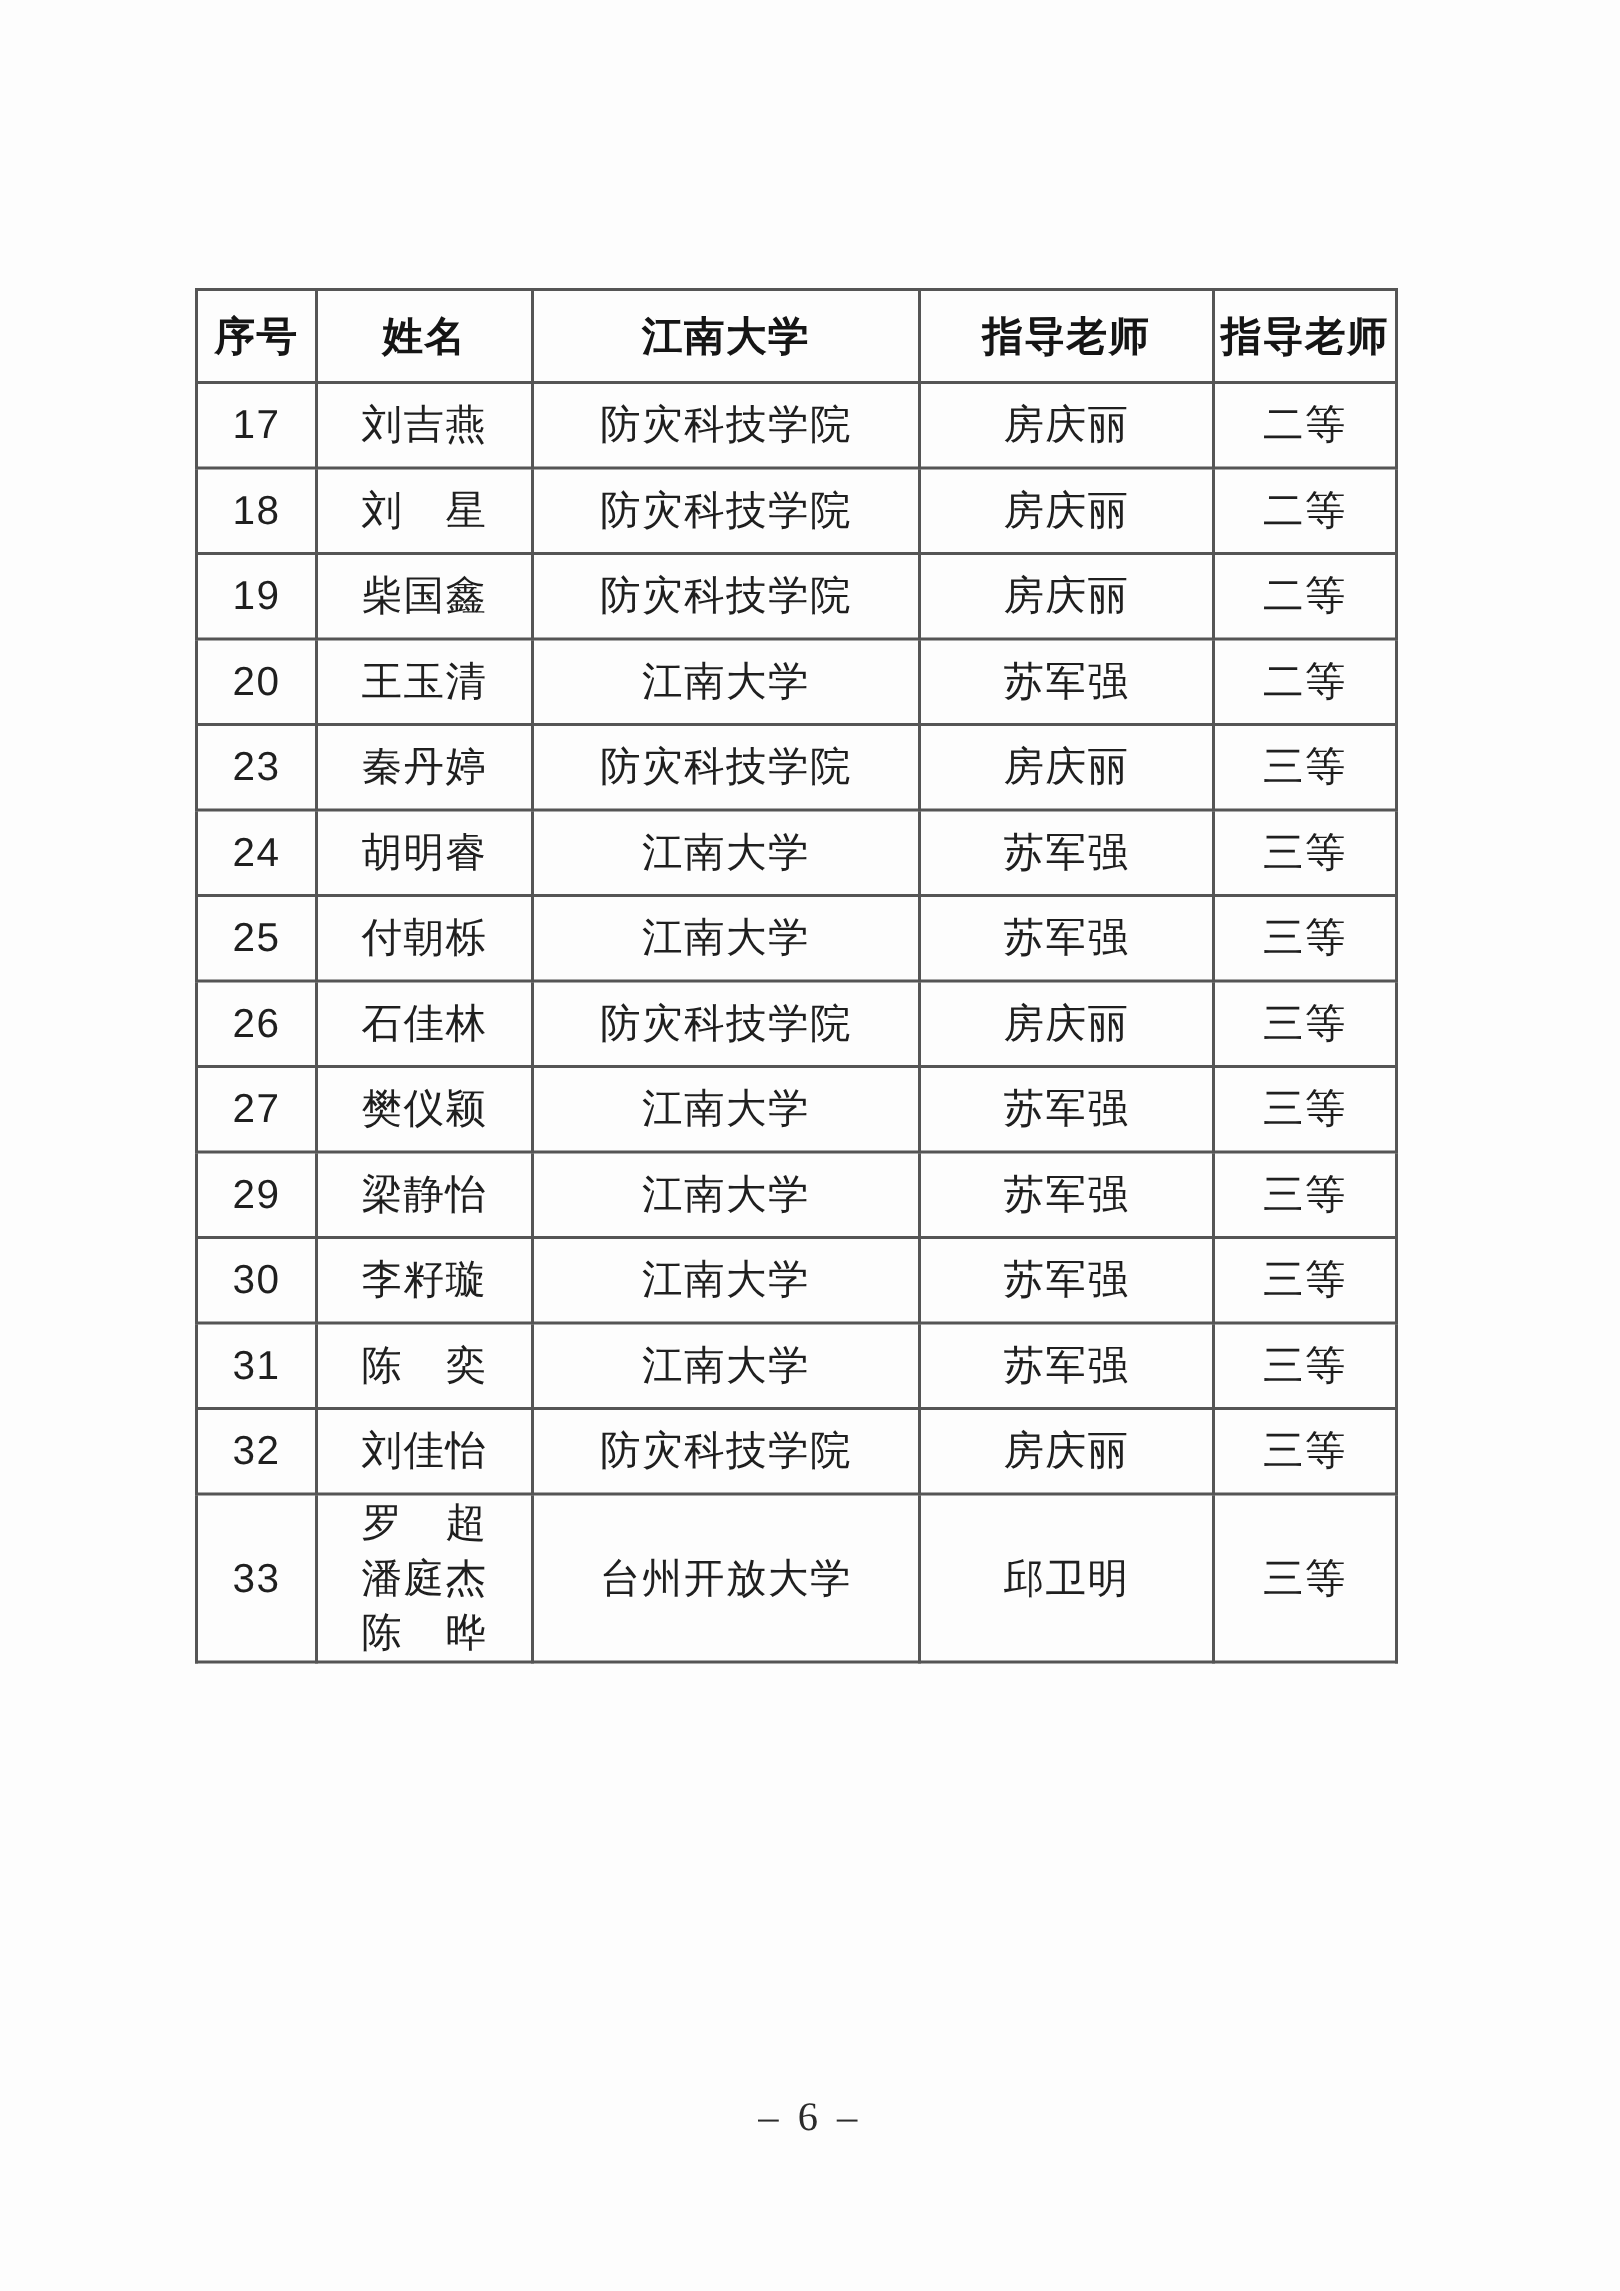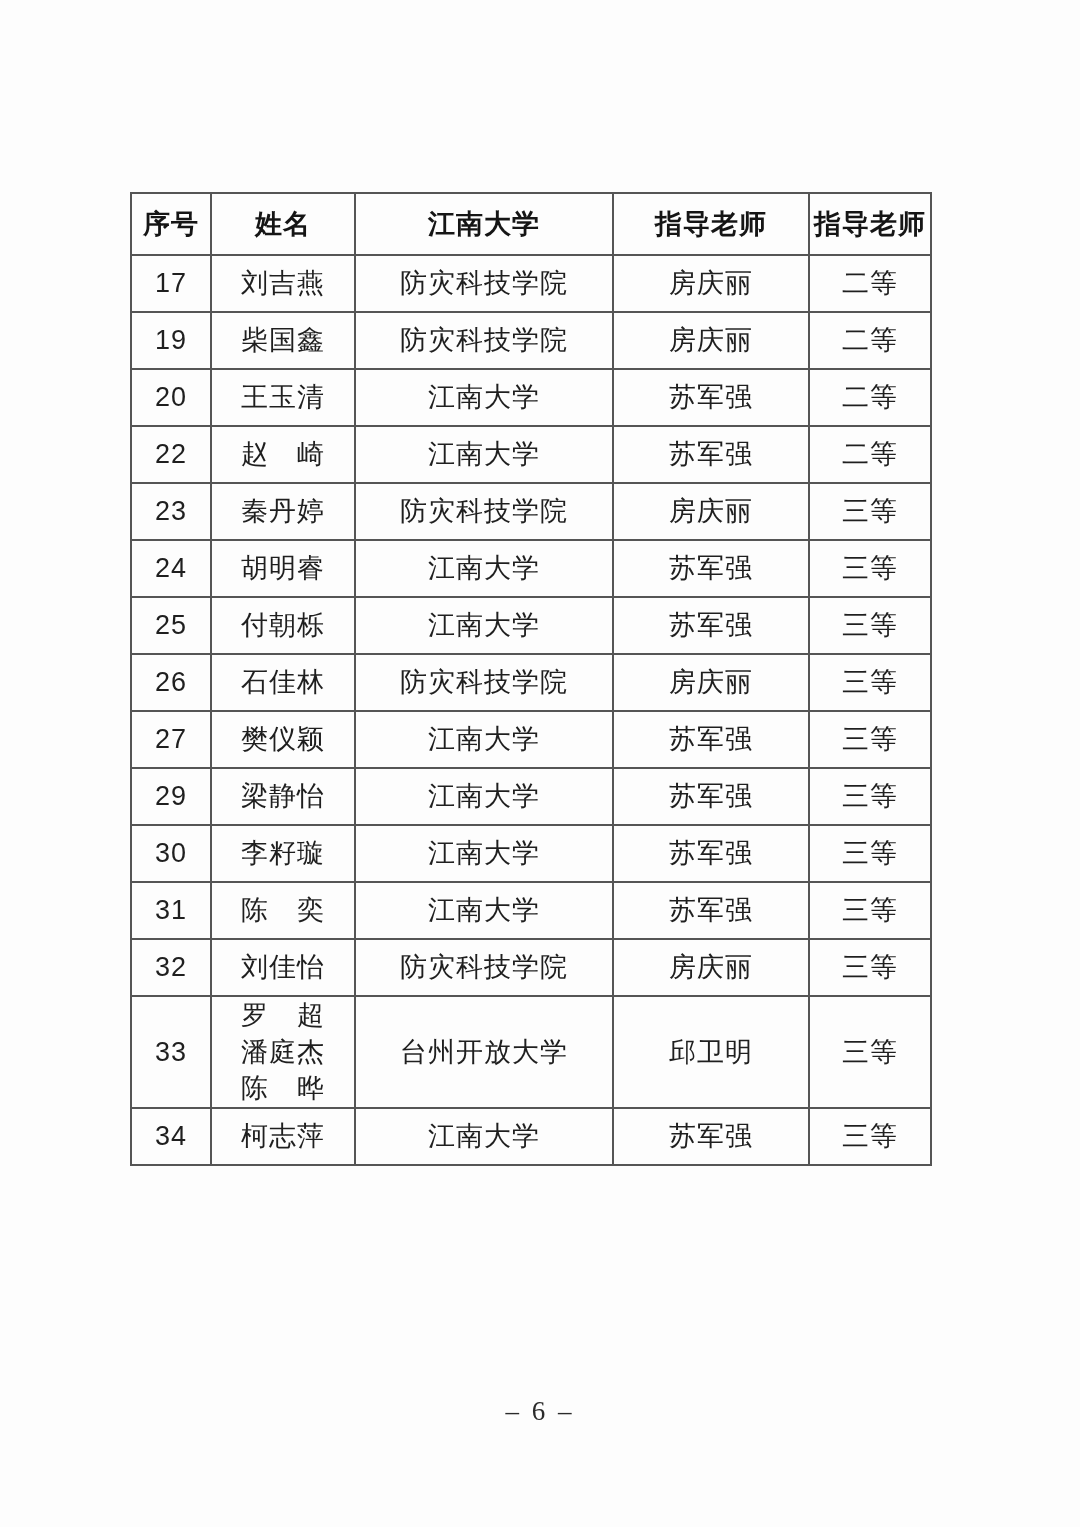--- a/index.html
+++ b/index.html
@@ -86,36 +86,36 @@
     </thead>
     <tbody id="award-table-body">
         <tr>
     <td>17</td>
     <td class="name-cell">刘吉燕</td>
     <td>防灾科技学院</td>
     <td>房庆丽</td>
     <td>二等</td>
   </tr>
         <tr>
+    <td>18</td>
+    <td class="name-cell">刘　星</td>
+    <td>防灾科技学院</td>
+    <td>房庆丽</td>
+    <td>二等</td>
+  </tr>
+        <tr>
     <td>19</td>
     <td class="name-cell">柴国鑫</td>
     <td>防灾科技学院</td>
     <td>房庆丽</td>
     <td>二等</td>
   </tr>
         <tr>
     <td>20</td>
     <td class="name-cell">王玉清</td>
-    <td>江南大学</td>
-    <td>苏军强</td>
-    <td>二等</td>
-  </tr>
-        <tr>
-    <td>22</td>
-    <td class="name-cell">赵　崎</td>
     <td>江南大学</td>
     <td>苏军强</td>
     <td>二等</td>
   </tr>
         <tr>
     <td>23</td>
     <td class="name-cell">秦丹婷</td>
     <td>防灾科技学院</td>
     <td>房庆丽</td>
     <td>三等</td>
@@ -178,25 +178,18 @@
   </tr>
         <tr class="tall">
     <td>33</td>
     <td class="name-cell">罗　超
 潘庭杰
 陈　晔</td>
     <td>台州开放大学</td>
     <td>邱卫明</td>
     <td>三等</td>
   </tr>
-        <tr>
-    <td>34</td>
-    <td class="name-cell">柯志萍</td>
-    <td>江南大学</td>
-    <td>苏军强</td>
-    <td>三等</td>
-  </tr>
       </tbody>
   </table>
 
   <div class="page-footer">–  6  –</div>
 
 </div>
 
 </body></html>

